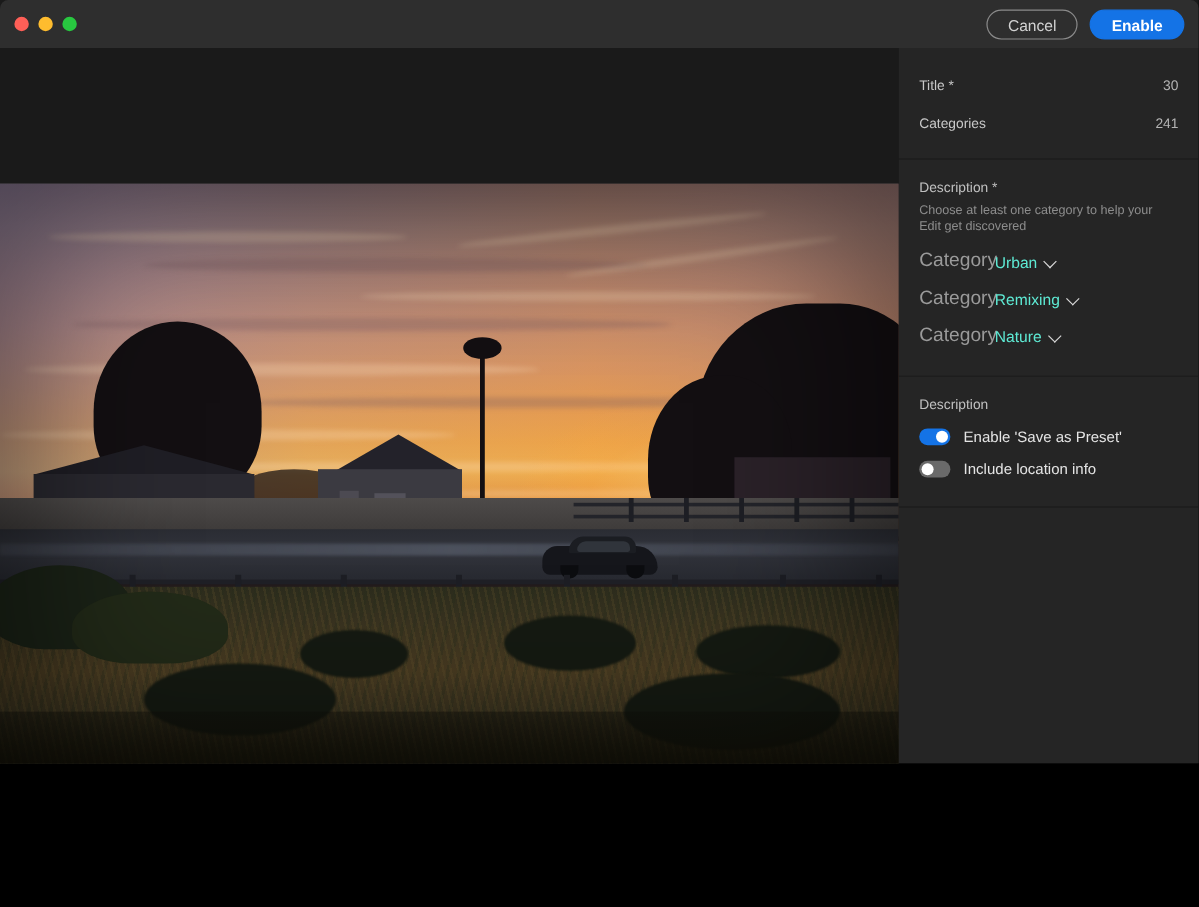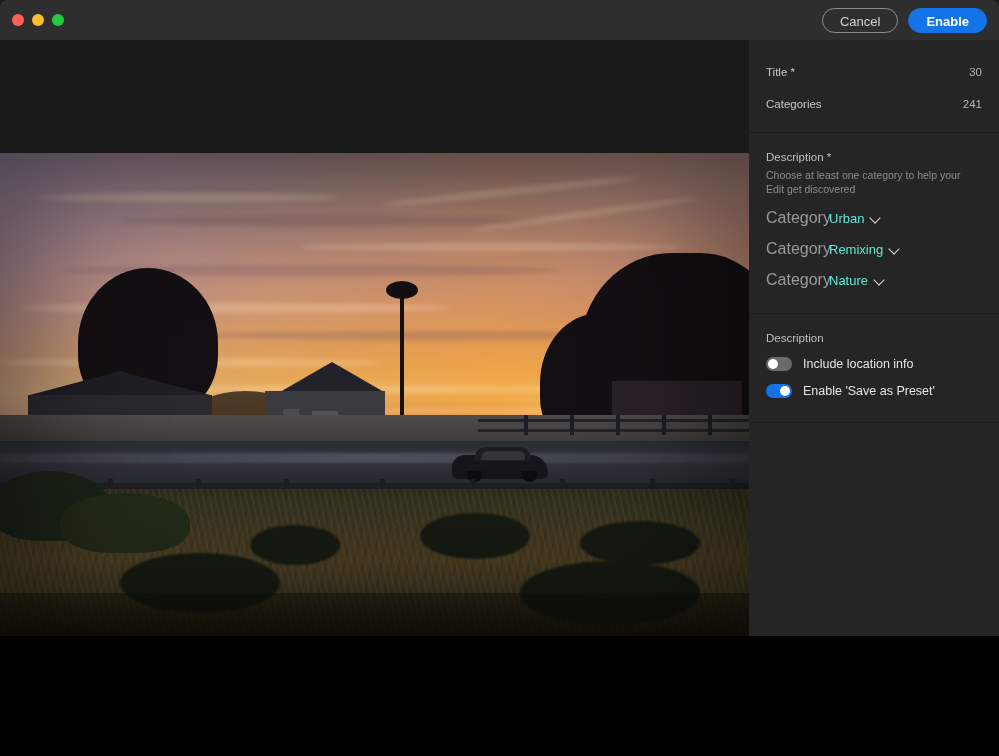--- a/index.html
+++ b/index.html
@@ -453,30 +453,30 @@
           <i class="chev"></i>
         </span>
       </div>
     </div>
 
     <div class="divider" style="margin-top:24px;"></div>
 
     <div class="sec" style="padding-top:18px;">
       <div class="sec-title">Description</div>
       <div class="toggle-row">
+        <span class="switch on">
+            <span class="knob"></span>
+          </span>
+        <span class="toggle-label">Enable 'Save as Preset'</span>
+      </div>
+      <div class="toggle-row">
         <span class="switch off">
             <span class="knob"></span>
           </span>
         <span class="toggle-label">Include location info</span>
-      </div>
-      <div class="toggle-row">
-        <span class="switch on">
-            <span class="knob"></span>
-          </span>
-        <span class="toggle-label">Enable 'Save as Preset'</span>
       </div>
     </div>
 
     <div class="divider" style="margin-top:24px;"></div>
 
   </div>
 
   <div id="preview">
     <div id="preview-bar">
       <span class="pv-logo"></span>

